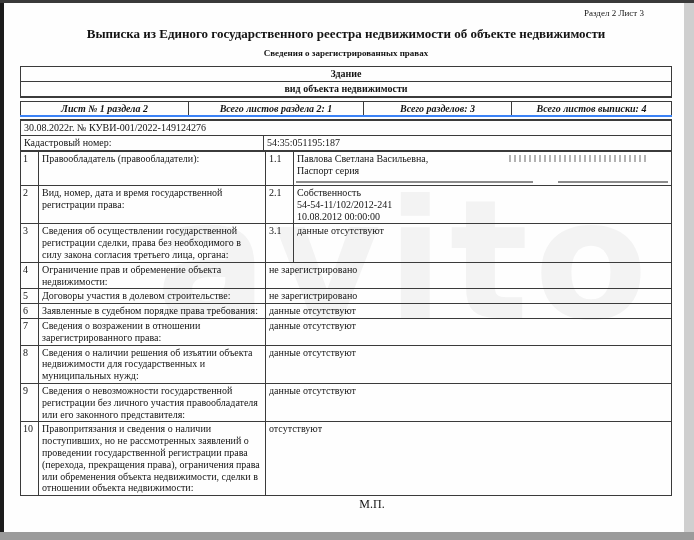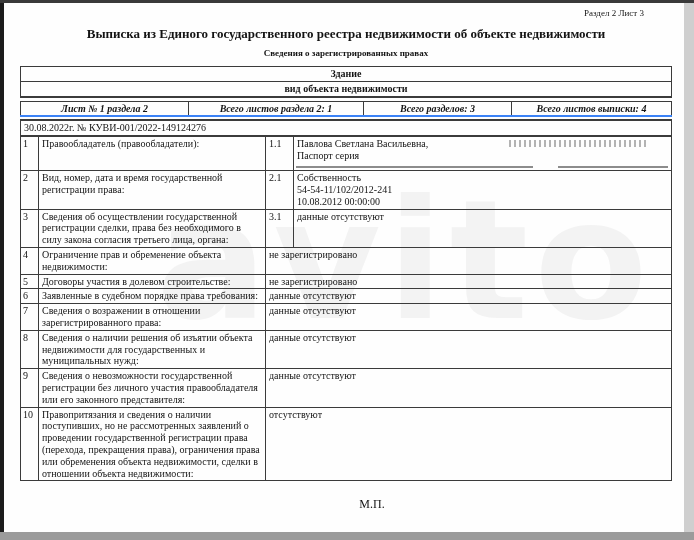--- a/index.html
+++ b/index.html
@@ -106,20 +106,24 @@
 
     <table class="meta-table">
       <colgroup>
           <col style="width:243px">
           <col>
         </colgroup>
       <tbody>
           <tr>
         <td colspan="2">30.08.2022г. № КУВИ-001/2022-149124276</td>
       </tr>
+      <tr>
+        <td>Кадастровый номер:</td>
+        <td>54:35:051195:187</td>
+      </tr>
     </tbody>
       </table>
 
     <table class="main-table">
       <colgroup>
           <col style="width:18px">
           <col style="width:227px">
           <col style="width:28px">
           <col>
         </colgroup>

